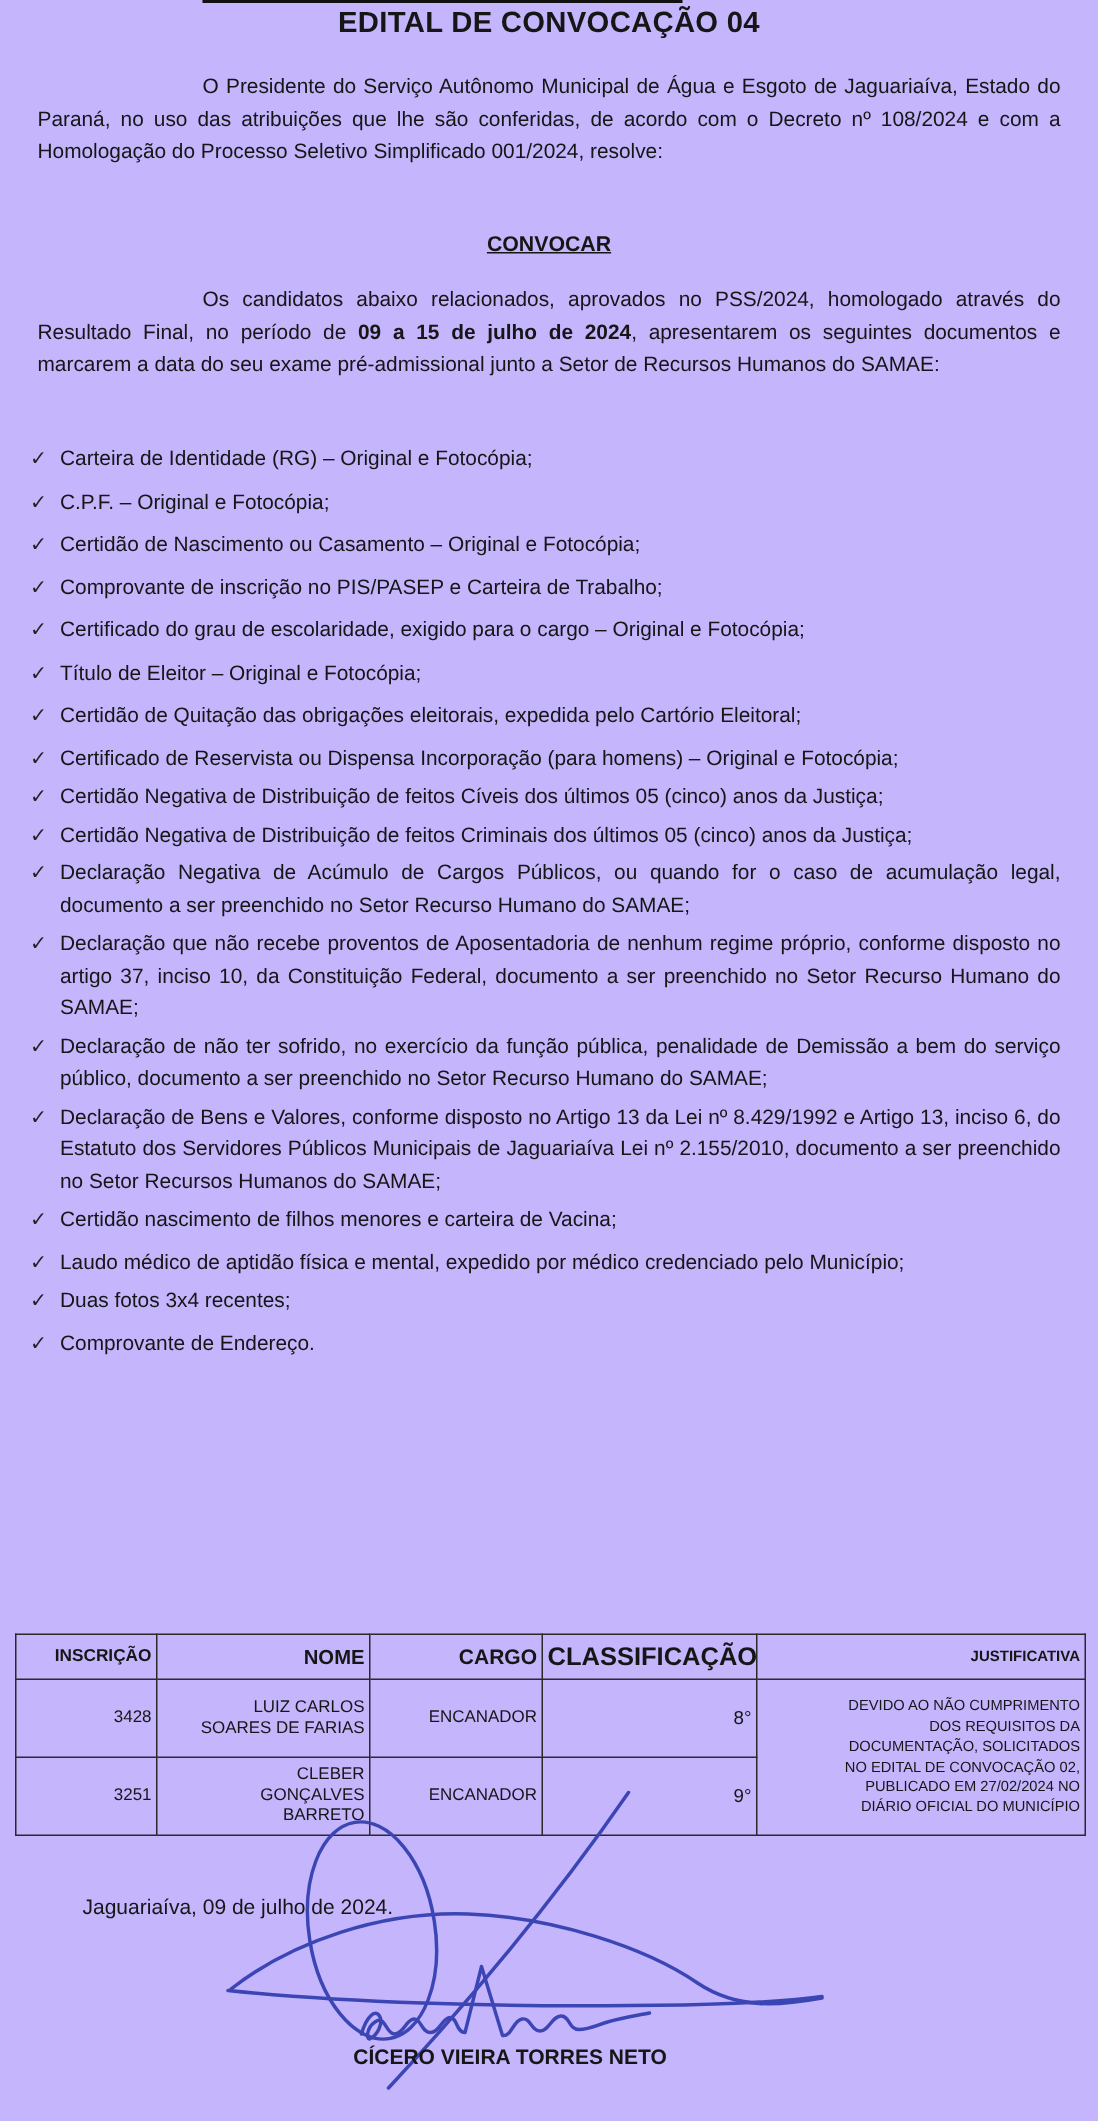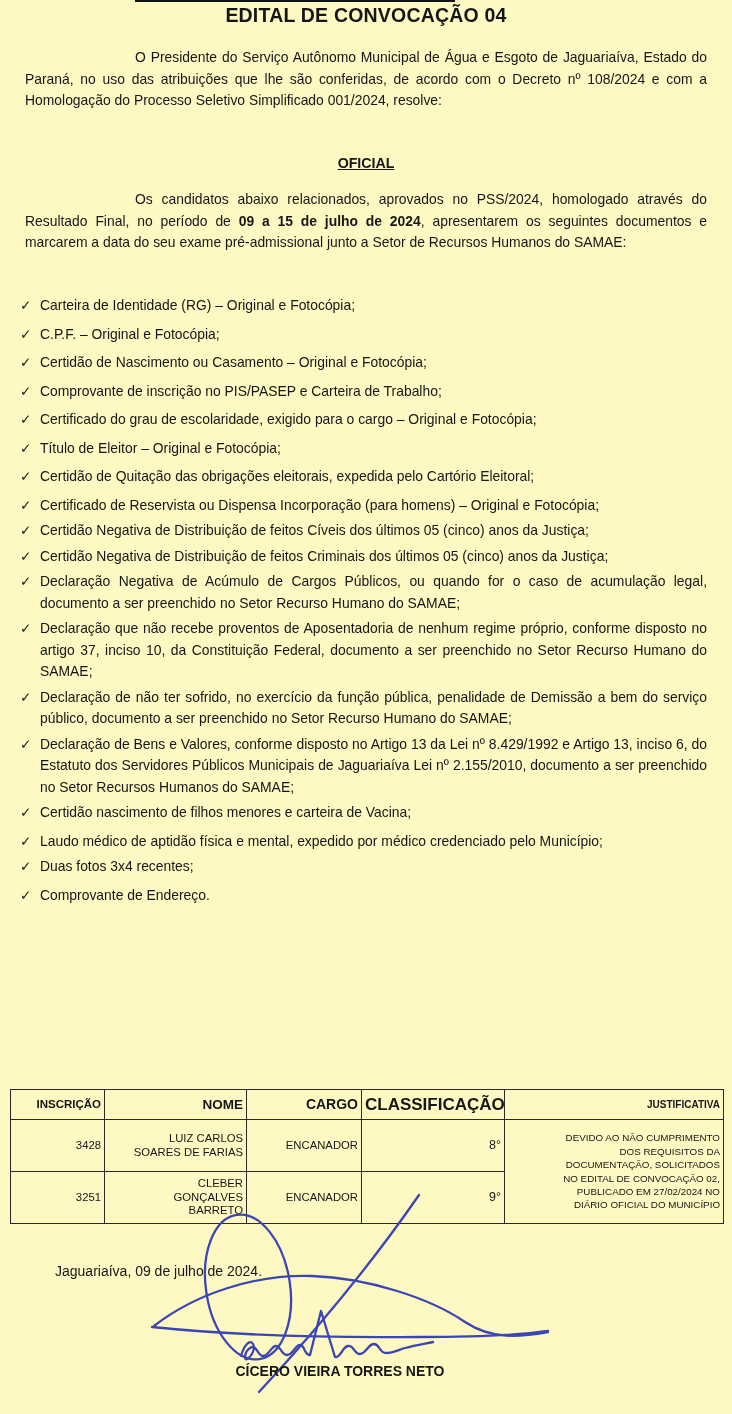--- a/index.html
+++ b/index.html
@@ -1,21 +1,21 @@
 <!DOCTYPE html>
 <html><head>
 <meta charset="utf-8">
 <style>
   * { margin:0; padding:0; box-sizing:border-box; }
   html,body { background:#888; }
   .page {
     position:relative;
     width:732px; height:1414px;
     margin:0 auto;
-    background:#fef9c3;
+    background:#c4b5fd;
     color:#161616;
     font-family:"Liberation Sans","DejaVu Sans",sans-serif;
     font-size:13.9px; line-height:21.5px;
     overflow:hidden;
     padding-left:11px;
   }
   .scan-artifact { position:absolute; left:135px; top:0; width:320px; height:2px; background:#111; }
   .doc-title {
     position:absolute; top:3px; left:0; width:100%;
     text-align:center; font-size:19.5px; font-weight:bold; letter-spacing:.2px;
@@ -73,21 +73,21 @@
 <body>
 
 <div class="page">
 
   <div class="scan-artifact"></div>
 
   <div class="doc-title">EDITAL DE CONVOCAÇÃO 04</div>
 
   <p class="para p1">O Presidente do Serviço Autônomo Municipal de Água e Esgoto de Jaguariaíva, Estado do Paraná, no uso das atribuições que lhe são conferidas, de acordo com o Decreto nº 108/2024 e com a Homologação do Processo Seletivo Simplificado 001/2024, resolve:</p>
 
-  <div class="section-heading">OFICIAL</div>
+  <div class="section-heading">CONVOCAR</div>
 
   <p class="para p2"><span>Os candidatos abaixo relacionados, aprovados no PSS/2024, homologado através do Resultado Final, no período de </span><b>09 a 15 de julho de 2024</b><span>, apresentarem os seguintes documentos e marcarem a data do seu exame pré-admissional junto a Setor de Recursos Humanos do SAMAE:</span></p>
 
   <div class="checklist">
     <div class="check-item"><span class="check-mark">✓</span><span>Carteira de Identidade (RG) – Original e Fotocópia;</span></div>
     <div class="check-item"><span class="check-mark">✓</span><span>C.P.F. – Original e Fotocópia;</span></div>
     <div class="check-item"><span class="check-mark">✓</span><span>Certidão de Nascimento ou Casamento – Original e Fotocópia;</span></div>
     <div class="check-item"><span class="check-mark">✓</span><span>Comprovante de inscrição no PIS/PASEP e Carteira de Trabalho;</span></div>
     <div class="check-item"><span class="check-mark">✓</span><span>Certificado do grau de escolaridade, exigido para o cargo – Original e Fotocópia;</span></div>
     <div class="check-item"><span class="check-mark">✓</span><span>Título de Eleitor – Original e Fotocópia;</span></div>

